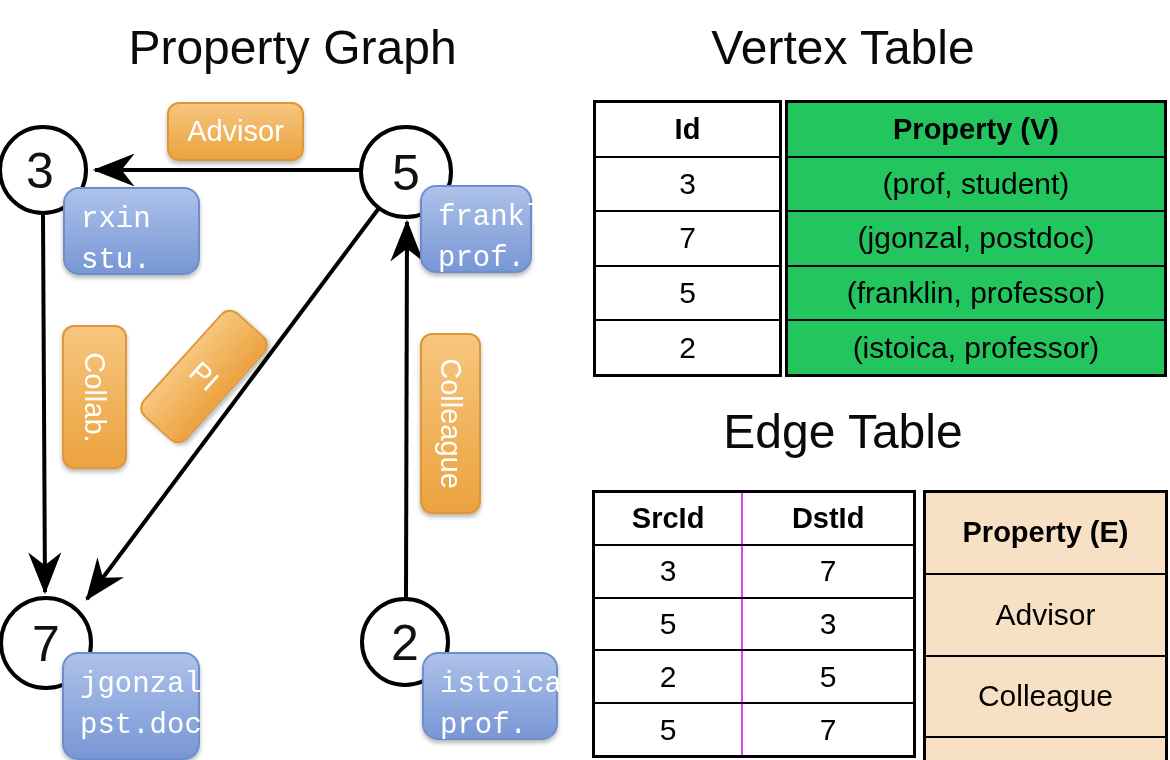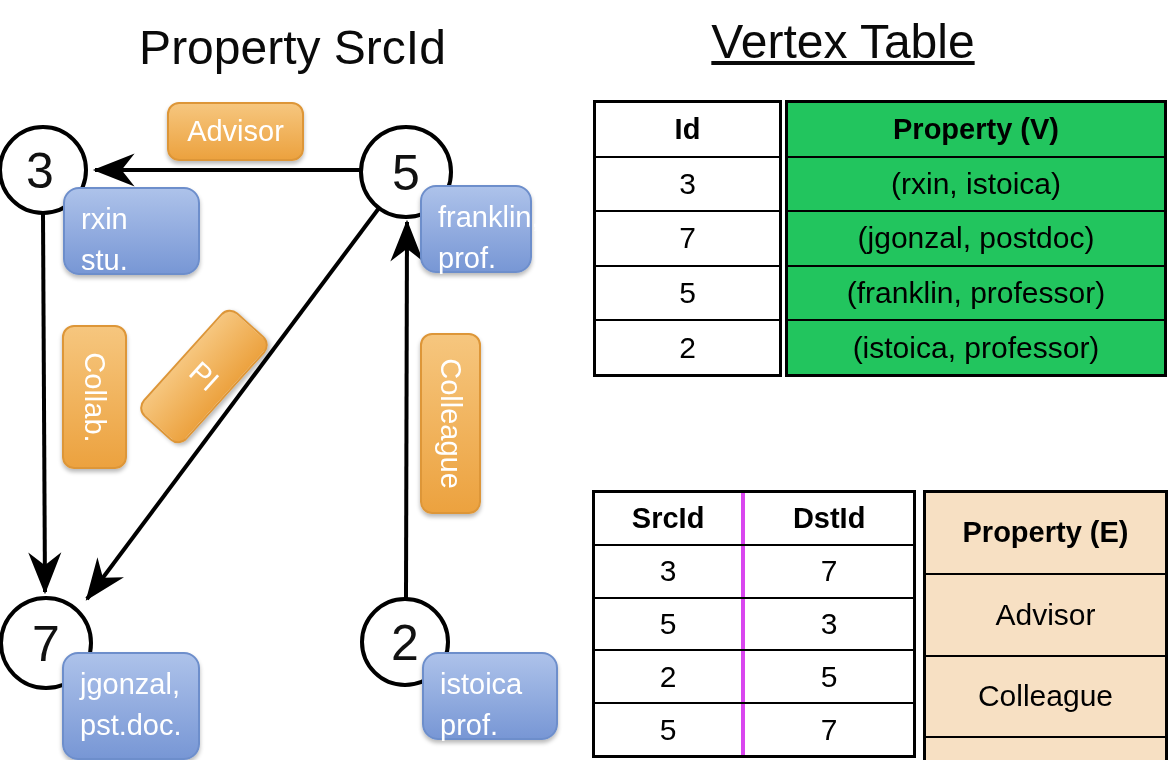--- a/index.html
+++ b/index.html
@@ -27,51 +27,51 @@
 
   
   .nprop {
     position:absolute; box-sizing:border-box;
     background:linear-gradient(180deg,#adc2ea 0%,#7897d5 100%);
     border:2px solid #6d8ecb; border-radius:16px;
     box-shadow:0 3px 4px rgba(0,0,0,0.28);
     color:#ffffff; font-size:29px; line-height:1.42;
     padding:10px 8px 8px 16px;
   }
-  .nprop span { display:block; }
+  .nprop span { display:block;font-family:Liberation Mono, monospace; }
 
   
   .node-num {
     position:absolute; font-size:50px; color:#111;
     display:flex; align-items:center; justify-content:center;
     width:60px; height:60px; pointer-events:none;
   }
 
   
   .tbl {
     position:absolute; display:flex; flex-direction:column;
     border:3px solid #000; box-sizing:border-box; background:#fff;
   }
   .tbl .row { flex:1; display:flex; border-bottom:2px solid #000; }
   .tbl .row:last-child { border-bottom:none; }
   .tbl .cell {
     flex:1; display:flex; align-items:center; justify-content:center;
     font-size:30px; font-weight:400; white-space:nowrap;
   }
   .tbl .cell.hdr { font-weight:700; font-size:29px; }
-  .tbl .cell + .cell { border-left:4px solid #d946ef; }
+  .tbl .cell + .cell { border-left:2px solid #d946ef; }
   .tbl.bluefill  { background:#22c55e; }
   .tbl.tanfill   { background:#f7e0c3; }
 </style>
 </head>
 <body>
 
 <div class="canvas">
 
-  <div class="abs big-title" style="left:0px; top:20px; width:585px;">Property SrcId</div>
+  <div class="abs big-title" style="left:0px; top:20px; width:585px;">Property Graph</div>
 
   <svg class="abs" style="left:0; top:0;" width="585" height="760" viewBox="0 0 585 760">
     <defs>
       <marker id="arrow" viewBox="0 0 12 10" refX="11" refY="5" markerWidth="11" markerHeight="9" orient="auto-start-reverse">
         <path d="M0,0.4 L11.6,5 L0,9.6 L3.6,5 Z" fill="#000"></path>
       </marker>
     </defs>
 
     <line x1="361" y1="170" x2="95" y2="170" stroke="#000" stroke-width="4" marker-end="url(#arrow)"></line>
 
@@ -115,21 +115,21 @@
   </div>
   <div class="nprop" style="left:62px; top:652px; width:138px; height:108px;">
     <span>jgonzal,</span>
     <span>pst.doc.</span>
   </div>
   <div class="nprop" style="left:422px; top:652px; width:136px; height:88px;">
     <span>istoica</span>
     <span>prof.</span>
   </div>
 
-  <div class="abs big-title" style="left:593px; top:14px; width:500px;text-decoration:underline;">Vertex Table</div>
+  <div class="abs big-title" style="left:593px; top:20px; width:500px;">Vertex Table</div>
 
   <div class="tbl" style="left:593px; top:100px; width:189px; height:277px;">
     <div class="row">
         <div class="cell hdr">Id</div>
       </div>
     <div class="row">
         <div class="cell">3</div>
       </div>
     <div class="row">
         <div class="cell">7</div>
@@ -140,33 +140,34 @@
     <div class="row">
         <div class="cell">2</div>
       </div>
   </div>
 
   <div class="tbl bluefill" style="left:785px; top:100px; width:382px; height:277px;">
     <div class="row">
         <div class="cell hdr">Property (V)</div>
       </div>
     <div class="row">
-        <div class="cell">(rxin, istoica)</div>
+        <div class="cell">(prof, student)</div>
       </div>
     <div class="row">
         <div class="cell">(jgonzal, postdoc)</div>
       </div>
     <div class="row">
         <div class="cell">(franklin, professor)</div>
       </div>
     <div class="row">
         <div class="cell">(istoica, professor)</div>
       </div>
   </div>
 
+  <div class="abs big-title" style="left:593px; top:404px; width:500px;">Edge Table</div>
 
   <div class="tbl" style="left:592px; top:490px; width:324px; height:268px;">
     <div class="row">
       <div class="cell hdr" style="flex:0 0 46%;">SrcId</div>
       <div class="cell hdr">DstId</div>
     </div>
     <div class="row">
       <div class="cell" style="flex:0 0 46%;">3</div>
       <div class="cell">7</div>
     </div>

